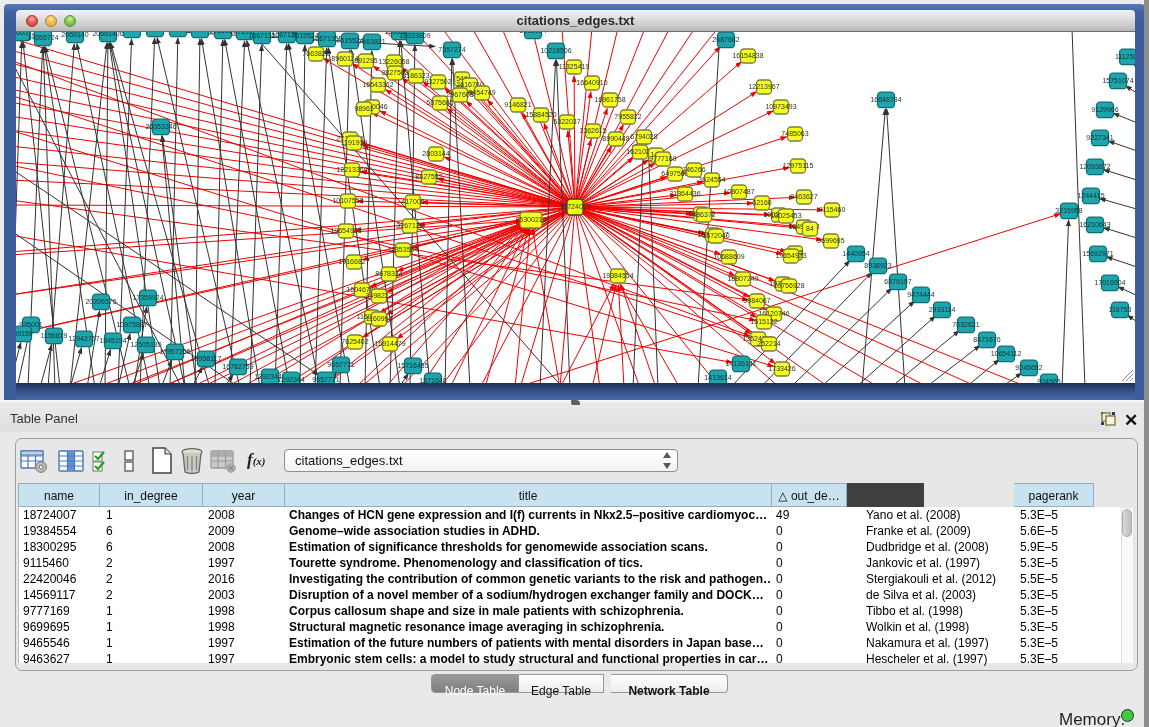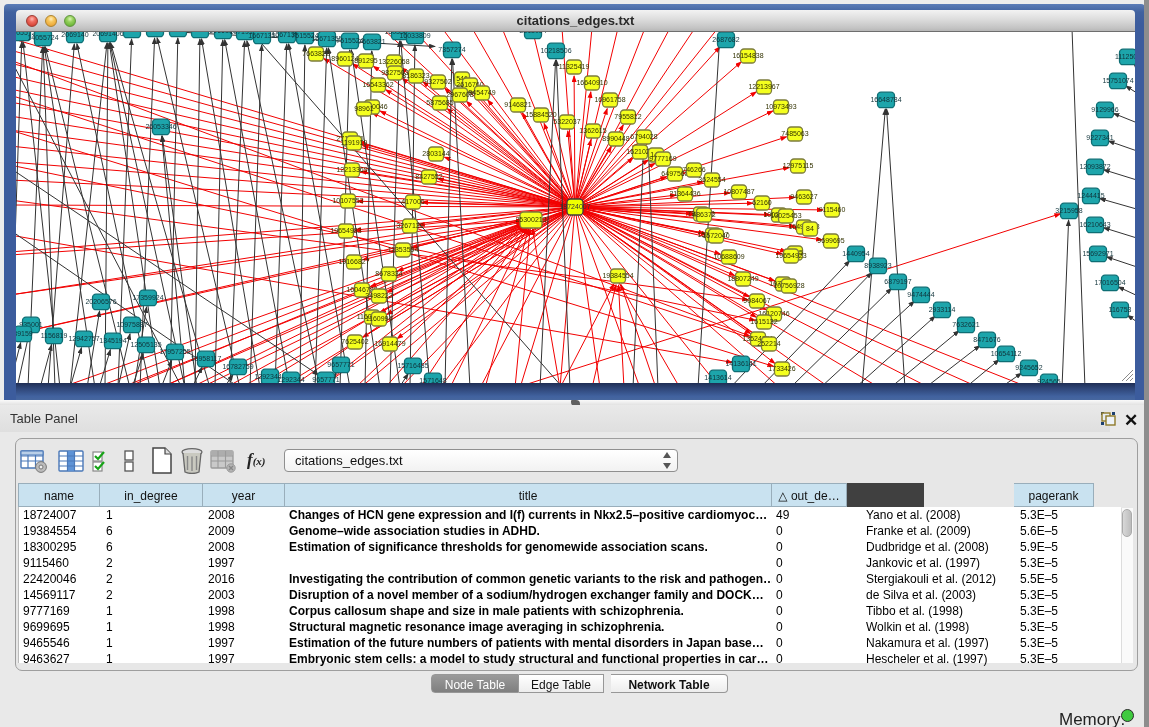--- a/index.html
+++ b/index.html
@@ -34,21 +34,21 @@
 .th { position:absolute; top:0; height:24px; background:#c9e2f0; border:1px solid #99aebb; border-left:none; font-size:12px; color:#111; text-align:center; padding-top:5px; }
 #trows { left:18px; top:507px; width:1103px; height:156px; background:#fff; font-size:12px; color:#000; border-left:1px solid #bbb;}
 .tr { position:relative; height:16px; white-space:nowrap; }
 .tr div { position:absolute; top:1px; overflow:hidden; }
 .c0 { left:4px; width:80px; } .c1 { left:87px; width:95px; } .c2 { left:189px; width:78px; }
 .c3 { left:270px; width:483px;font-weight:bold; } .c4 { left:757px; width:72px; } .c5 { left:834px; width:165px;margin-left:13px; }
 .c6 { left:1001px; width:95px; }
 #vscroll { left:1121px; top:508px; width:12px; height:155px; background:#fafafa; border-left:1px solid #ddd; }
 #vthumb { left:1122px; top:509px; width:10px; height:28px; background:linear-gradient(90deg,#d8d8d8,#bdbdbd); border-radius:5px; border:1px solid #aaa; }
 #tabs { left:431px; top:674px; width:290px; height:19px; }
-.tab { position:absolute; top:0; height:19px; font-size:12px; text-align:center; padding-top:3px; border:1px solid #979797; }
+.tab { position:absolute; top:0; height:19px; font-size:12px; text-align:center; padding-top:9px; border:1px solid #979797; }
 #tab1 { left:0; width:88px; border-radius:4px 0 0 4px; background:linear-gradient(180deg,#9a9a9a,#7f7f7f); color:#fff; }
 #tab2 { left:88px; width:85px; border-left:none; background:linear-gradient(180deg,#ffffff,#ededed); color:#111; }
 #tab3 { left:180px; width:117px; border-left:none; border-radius:0 4px 4px 0; background:linear-gradient(180deg,#ffffff,#ededed); color:#111;font-weight:bold; }
 #memtext { left:1059px; top:710px; font-size:17px; color:#222; }
 #memdot { left:1121px; top:709px; width:13px; height:13px; border-radius:50%; background:#3fca3f; border:1.5px solid #2a2a2a; }
 </style></head>
 <body>
 <div id="root">
 <div class="abs" id="frame"></div>
 <div class="abs" id="framebottom"></div>
@@ -712,20 +712,21 @@
         <div class="c2">2008</div>
         <div class="c3">Estimation of significance thresholds for genomewide association scans.</div>
         <div class="c4">0</div>
         <div class="c5">Dudbridge et al. (2008)</div>
         <div class="c6">5.9E–5</div>
       </div>
       <div class="tr">
         <div class="c0">9115460</div>
         <div class="c1">2</div>
         <div class="c2">1997</div>
+        <div class="c3">Tourette syndrome. Phenomenology and classification of tics.</div>
         <div class="c4">0</div>
         <div class="c5">Jankovic et al. (1997)</div>
         <div class="c6">5.3E–5</div>
       </div>
       <div class="tr">
         <div class="c0">22420046</div>
         <div class="c1">2</div>
         <div class="c2">2016</div>
         <div class="c3">Investigating the contribution of common genetic variants to the risk and pathogen…</div>
         <div class="c4">0</div>

